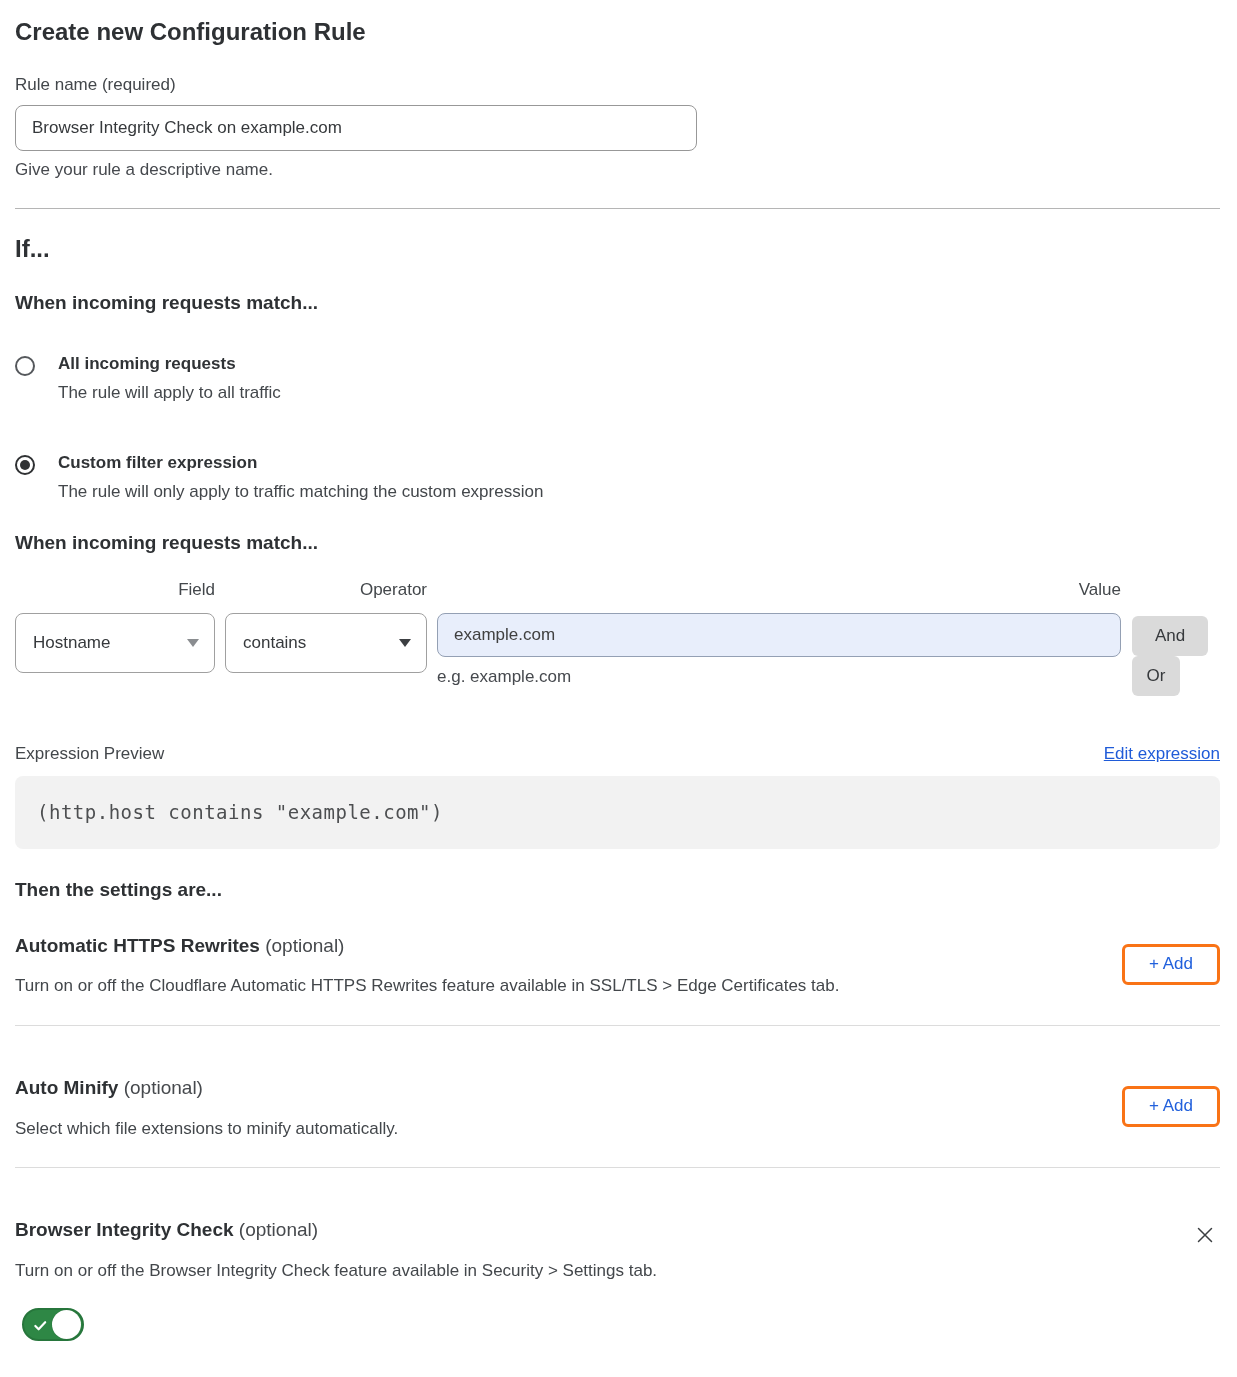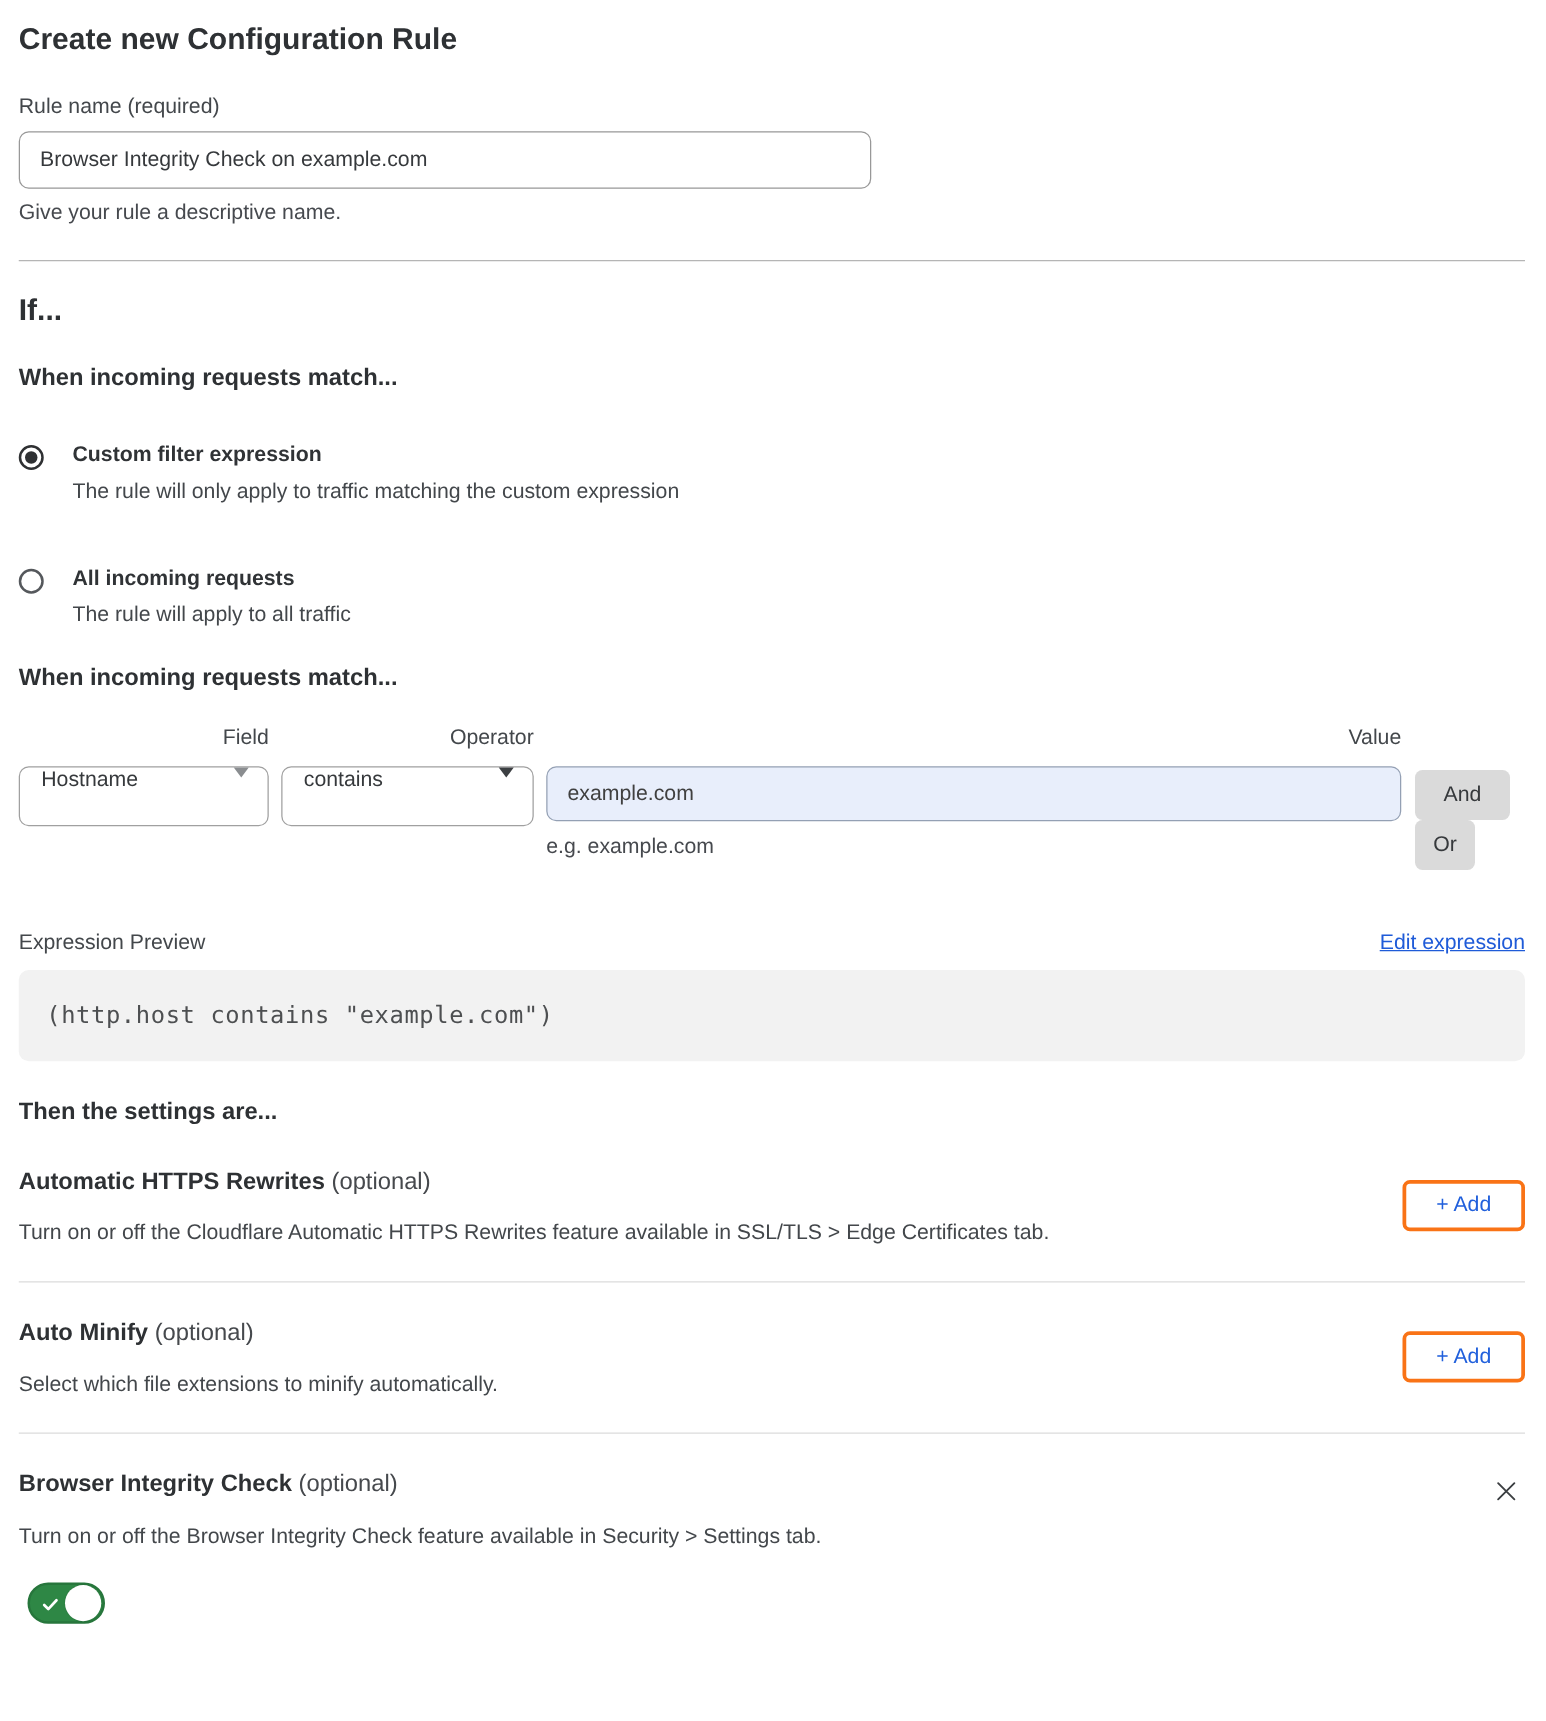--- a/index.html
+++ b/index.html
@@ -53,22 +53,22 @@
   .radio-label { font-size: 17px; font-weight: 700; color: #303336; margin-bottom: 10px; line-height: 1.1; }
   .radio-desc { font-size: 17px; color: #43474b; line-height: 1.1; }
 
   
   .builder { display: flex; align-items: flex-start; margin-top: 27px; }
   .col-label { font-size: 17px; color: #43474b; margin-bottom: 14px; line-height: 1.1; text-align: right; }
   .col-field { width: 200px; margin-right: 10px; }
   .col-operator { width: 202px; margin-right: 10px; }
   .col-value { flex: 1 1 auto; margin-right: 11px; }
   .select-box {
-    height: 48px; border: 1px solid #a0a0a0; border-radius: 8px; background: #fff;
-    display: flex; align-items: flex-start; justify-content: space-between;
+    height: 60px; border: 1px solid #a0a0a0; border-radius: 8px; background: #fff;
+    display: flex; align-items: center; justify-content: space-between;
     padding: 0 15px 0 17px; font-size: 17px; color: #36393c; cursor: pointer;
   }
   .chevron {
     width: 0; height: 0; border-left: 6px solid transparent;
     border-right: 6px solid transparent; border-top: 8px solid #3c3f42;
   }
   .chevron.muted { border-top-color: #8a8d90; }
   .value-input {
     width: 100%; height: 44px; border: 1px solid #94a0b4; border-radius: 8px;
     background: #e8eefb; font-family: inherit; font-size: 17px; color: #404040;
@@ -96,21 +96,21 @@
     display: flex; align-items: center; padding: 0 22px;
   }
   .code-block code {
     font-family: "DejaVu Sans Mono", "Liberation Mono", monospace;
     font-size: 19px; color: #4d4f51; letter-spacing: 0.5px;
   }
 
   
   .sub-heading.then { margin-top: 31px; }
   .setting-row { display: flex; align-items: flex-start; justify-content: space-between; margin-top: 34px; }
-  .setting-row.later { margin-top: 30px; justify-content: space-between; }
+  .setting-row.later { margin-top: 51px; justify-content: space-between; }
   .setting-title { font-size: 19px; color: #46494d; line-height: 1.15; }
   .setting-title strong { font-weight: 700; color: #2e3134; }
   .setting-desc { font-size: 17px; color: #43474b; margin: 20px 0 0 0; line-height: 1.2; }
   .add-btn {
     border: 3px solid #f97316; background: #ffffff; color: #2160dc;
     font-family: inherit; font-size: 17px; border-radius: 6px;
     padding: 0 24px; height: 41px; margin-top: 9px; cursor: pointer; flex: 0 0 auto;
   }
   .close-btn {
     background: none; border: none; padding: 2px; margin: 3px 2px 0 0;
@@ -141,34 +141,34 @@
     <input class="text-input" type="text" value="Browser Integrity Check on example.com" style="">
     <div class="helper">Give your rule a descriptive name.</div>
   </div>
 
   <hr class="divider">
 
   <h2 class="big-heading">If...</h2>
   <h3 class="sub-heading">When incoming requests match...</h3>
 
   <div class="radio-row">
+    <span class="radio"></span>
+    <div class="radio-text">
+      <div class="radio-label">All incoming requests</div>
+      <div class="radio-desc">The rule will apply to all traffic</div>
+    </div>
+  </div>
+
+  <div class="radio-row">
     <span class="radio selected">
         <span class="dot"></span>
       </span>
     <div class="radio-text">
       <div class="radio-label">Custom filter expression</div>
       <div class="radio-desc">The rule will only apply to traffic matching the custom expression</div>
-    </div>
-  </div>
-
-  <div class="radio-row">
-    <span class="radio"></span>
-    <div class="radio-text">
-      <div class="radio-label">All incoming requests</div>
-      <div class="radio-desc">The rule will apply to all traffic</div>
     </div>
   </div>
 
   <h3 class="sub-heading">When incoming requests match...</h3>
 
   <div class="builder">
     <div class="col-field">
       <div class="col-label">Field</div>
       <div class="select-box">
         <span>Hostname</span>

